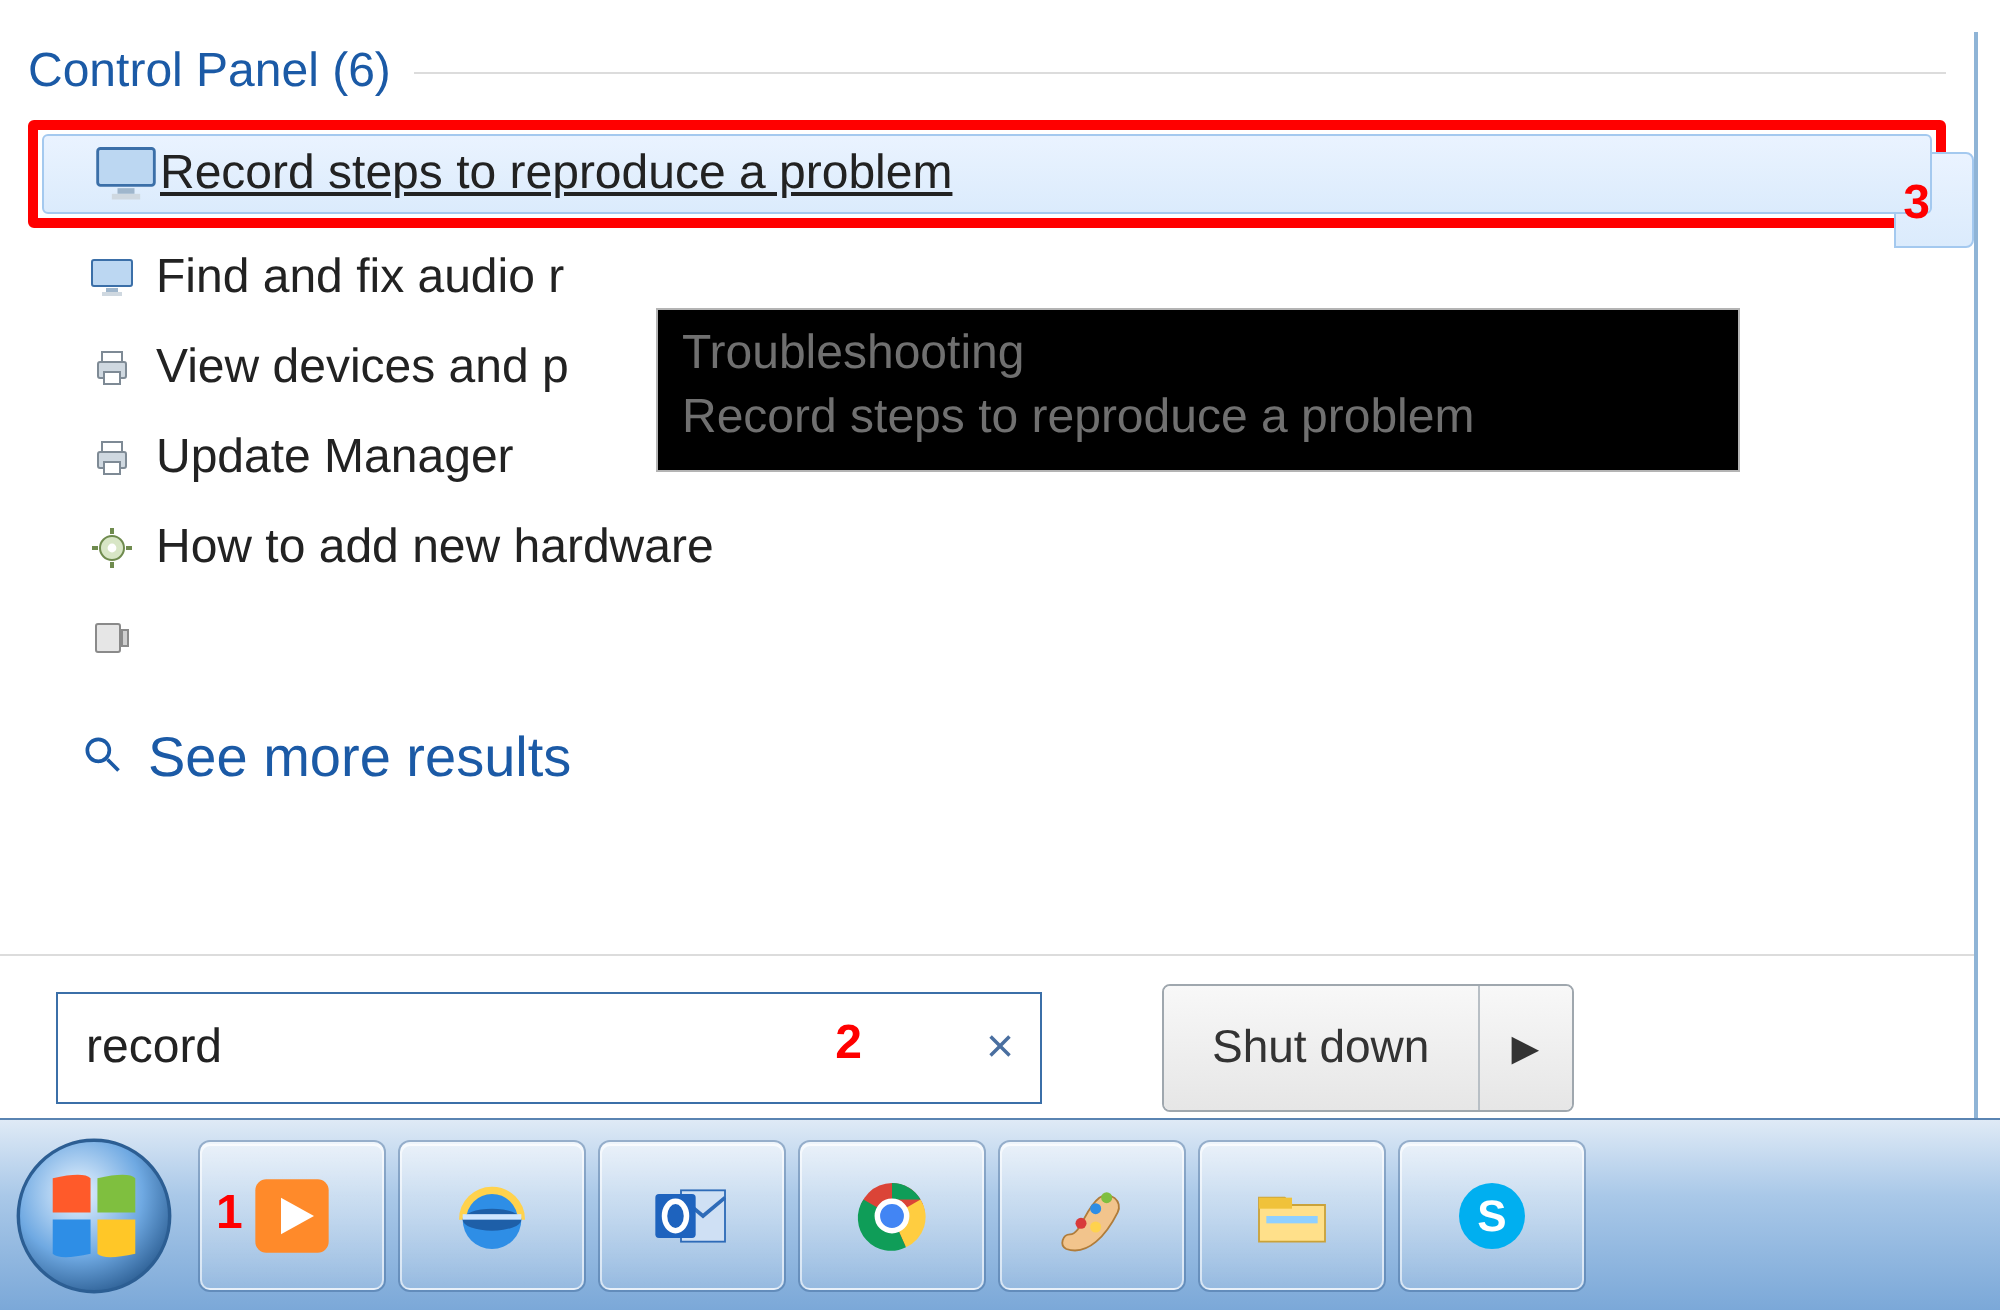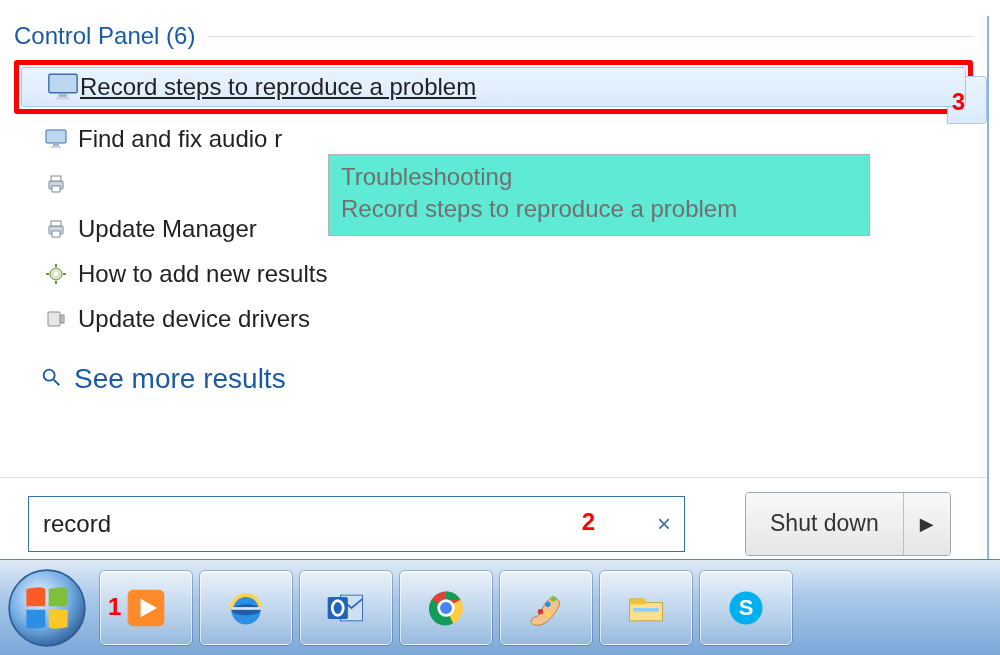--- a/index.html
+++ b/index.html
@@ -91,21 +91,21 @@
     border-top: 1px solid #dcdcdc;
     height: 92px;
     display: flex;
     align-items: center;
     padding: 0 28px;
     gap: 60px;
   }
 
   .searchbox {
     position: relative;
-    width: 657px;
+    width: 493px;
     height: 56px;
   }
   .searchbox input {
     width: 100%;
     height: 100%;
     border: 1px solid #3b6fa8;
     background: #fff;
     font-size: 24px;
     padding: 0 72px 0 14px;
     outline: none;
@@ -145,21 +145,21 @@
     font-size: 18px;
     color: #333;
   }
 
   .tooltip {
     position: absolute;
     left: 328px;
     top: 138px;
     width: 542px;
     height: 82px;
-    background: #5eead4;
+    background: #000000;
     border: 1px solid #b4b4b4;
     padding: 6px 12px;
     font-size: 24px;
     color: #707070;
     line-height: 1.35;
     z-index: 50;
   }
 
   
   .taskbar {
@@ -245,20 +245,21 @@
     </div>
 
     <div class="item">
       <span class="icon-slot">
         <svg viewBox="0 0 24 24">
             <rect x="5" y="9" width="14" height="8" rx="1" fill="#cfd8e0" stroke="#7e8a95"></rect>
             <rect x="7" y="4" width="10" height="5" fill="#fff" stroke="#7e8a95"></rect>
             <rect x="8" y="14" width="8" height="6" fill="#fff" stroke="#7e8a95"></rect>
           </svg>
       </span>
+      <span class="label">View devices and p</span>
     </div>
 
     <div class="item">
       <span class="icon-slot">
         <svg viewBox="0 0 24 24">
             <rect x="5" y="9" width="14" height="8" rx="1" fill="#cfd8e0" stroke="#7e8a95"></rect>
             <rect x="7" y="4" width="10" height="5" fill="#fff" stroke="#7e8a95"></rect>
             <rect x="8" y="14" width="8" height="6" fill="#fff" stroke="#7e8a95"></rect>
           </svg>
       </span>
@@ -271,31 +272,30 @@
             <circle cx="12" cy="12" r="6" fill="#d8e6c6" stroke="#6f8b4e"></circle>
             <circle cx="12" cy="12" r="2.2" fill="#fff"></circle>
             <g stroke="#6f8b4e" stroke-width="2">
               <line x1="12" y1="2" x2="12" y2="5"></line>
               <line x1="12" y1="19" x2="12" y2="22"></line>
               <line x1="2" y1="12" x2="5" y2="12"></line>
               <line x1="19" y1="12" x2="22" y2="12"></line>
             </g>
           </svg>
       </span>
-      <span class="label">How to add new results</span>
+      <span class="label">How to add new hardware</span>
     </div>
 
     <div class="item">
       <span class="icon-slot">
         <svg viewBox="0 0 24 24">
             <rect x="4" y="5" width="12" height="14" rx="1" fill="#e6e6e6" stroke="#8a8a8a"></rect>
             <rect x="17" y="8" width="3" height="8" fill="#cfcfcf" stroke="#8a8a8a"></rect>
           </svg>
       </span>
-      <span class="label">Update device drivers</span>
     </div>
   </div>
 
   <div class="see-more">
     <span class="mag">
       <svg width="22" height="22" viewBox="0 0 24 24">
           <circle cx="10" cy="10" r="6" fill="none" stroke="#1b5aa6" stroke-width="2"></circle>
           <line x1="15" y1="15" x2="21" y2="21" stroke="#1b5aa6" stroke-width="2"></line>
         </svg>
     </span>

